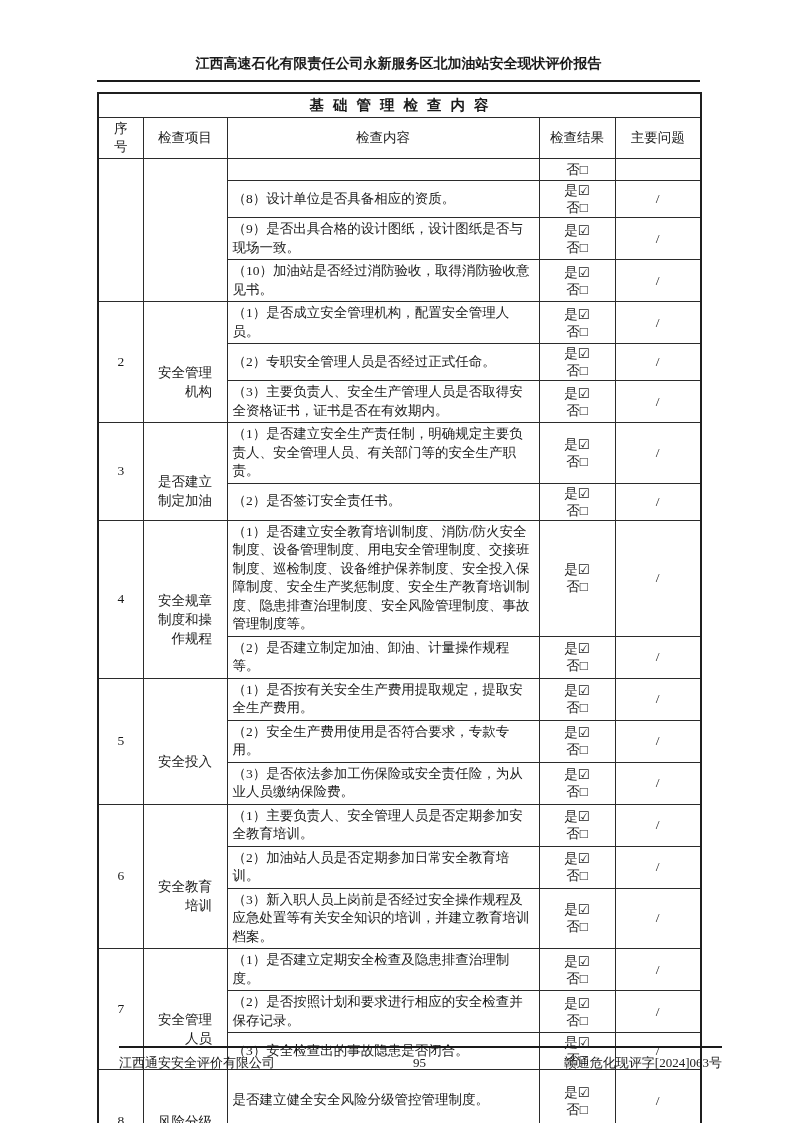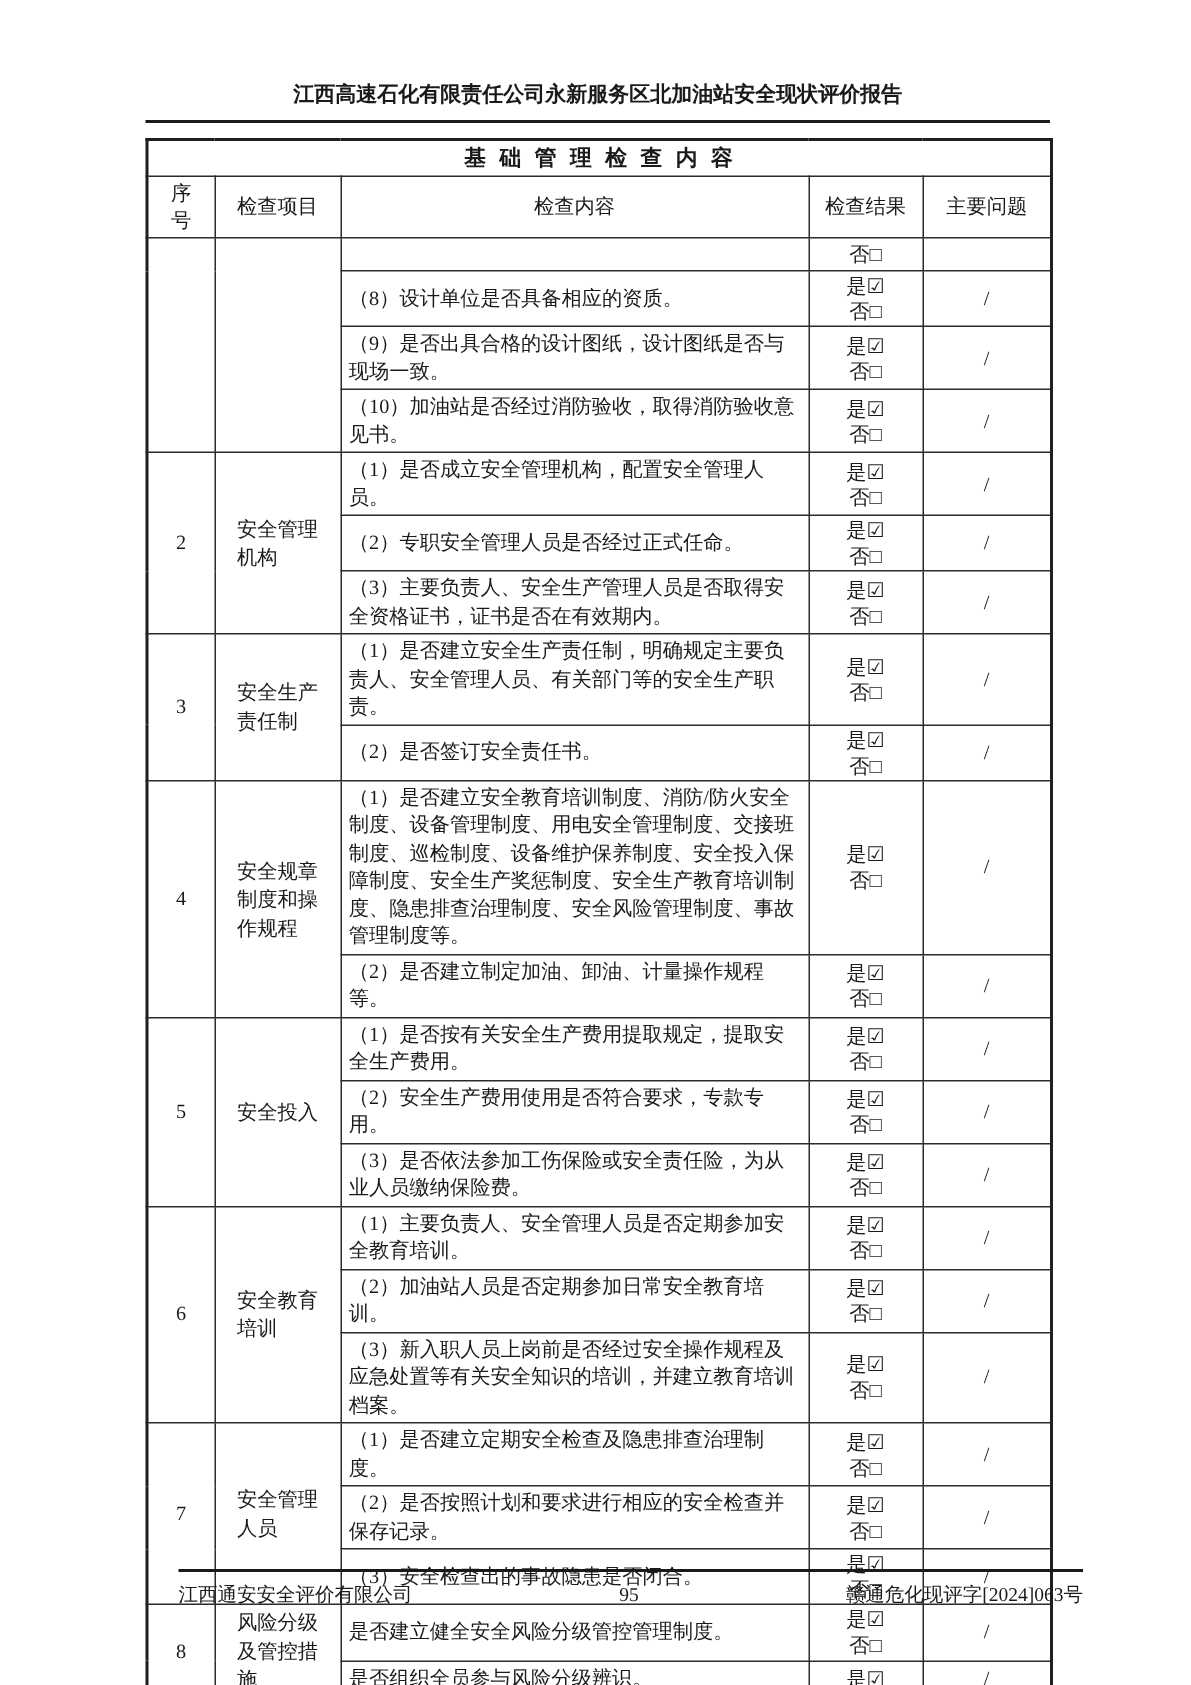--- a/index.html
+++ b/index.html
@@ -48,21 +48,21 @@
   .narrow-head { display: inline-block; width: 1.1em; line-height: 18px; }
 
   td.seq-cell {
     text-align: center; vertical-align: middle;
     font-size: 13.5px;
   }
   td.project-cell {
     text-align: center; vertical-align: middle;
     font-size: 13.5px; padding: 2px 1px;
   }
-  .project-text { display: inline-block; width: 4em; line-height: 19px; text-align: left; }
+  .project-text { display: inline-block; width: 4em; line-height: 19px; text-align: right; margin-top: 40px; }
 
   td.content-cell {
     font-size: 13.5px; line-height: 18.5px;
     padding: 2px 5px;
     text-align: left; vertical-align: middle;
   }
   td.result-cell {
     text-align: center; vertical-align: middle;
     font-size: 13.5px; padding: 1px;
   }
@@ -167,21 +167,21 @@
         <tr>
           <td class="content-cell">（3）主要负责人、安全生产管理人员是否取得安全资格证书，证书是否在有效期内。</td>
           <td class="result-cell">
             <div class="result-line">是☑</div>
             <div class="result-line">否□</div>
           </td>
           <td class="problem-cell">/</td>
         </tr>
         <tr>
           <td class="seq-cell" rowspan="2">3</td>
-          <td class="project-cell" rowspan="2"><span class="project-text">安全生产责任制</span></td>
+          <td class="project-cell" rowspan="2"><span class="project-text">是否建立制定加油</span></td>
           <td class="content-cell">（1）是否建立安全生产责任制，明确规定主要负责人、安全管理人员、有关部门等的安全生产职责。</td>
           <td class="result-cell">
             <div class="result-line">是☑</div>
             <div class="result-line">否□</div>
           </td>
           <td class="problem-cell">/</td>
         </tr>
         <tr>
           <td class="content-cell">（2）是否签订安全责任书。</td>
           <td class="result-cell">

